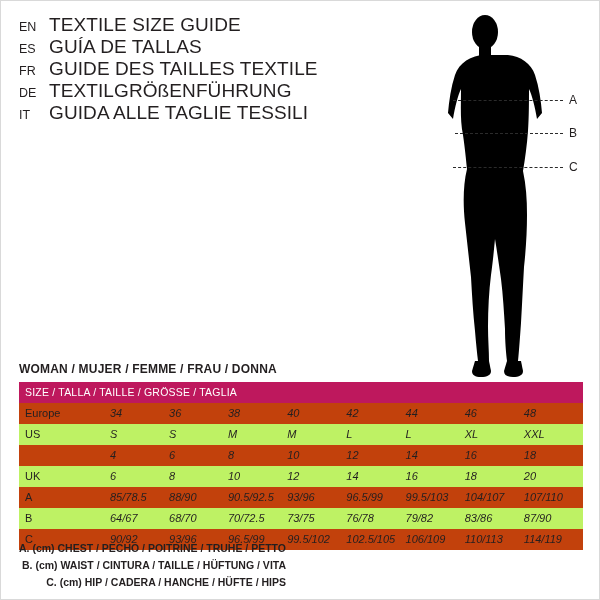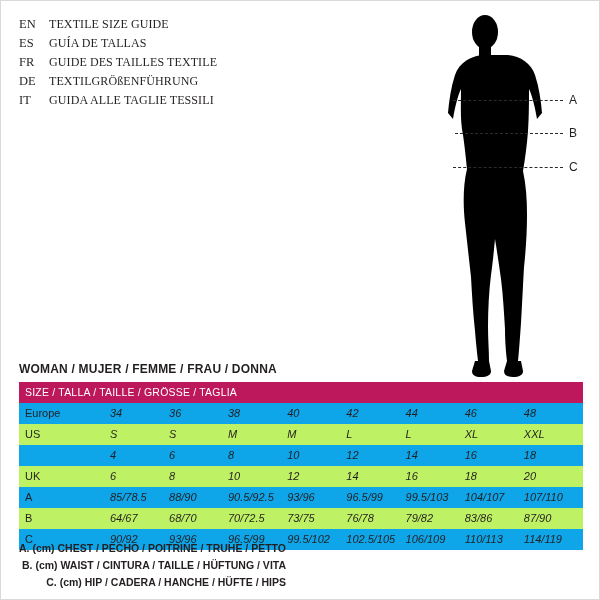--- a/index.html
+++ b/index.html
@@ -27,30 +27,29 @@
     position: absolute;
     left: 18px;
     top: 14px;
     width: 330px;
   }
   .lang-row {
     display: flex;
     align-items: baseline;
     line-height: 19px;
     font-size: 13.5px;
-    font-family: Liberation Serif, serif;
   }
   .lang-code {
     width: 30px;
     flex: 0 0 30px;
     font-size: 12.5px;
     color: #231f20;
   }
   .lang-text {
-    font-size: 12px;
+    font-size: 19px;
     color: #231f20;
     letter-spacing: 0.1px;
   }
 
   
   .figure {
     position: absolute;
     left: 400px;
     top: 8px;
     width: 190px;
@@ -103,21 +102,21 @@
     font-size: 10.5px;
     letter-spacing: 0.2px;
   }
   .row-head td:first-child {
     padding-left: 6px;
   }
   .row-shade td {
     background: #bef264;
   }
   .row-plain td {
-    background: #0ea5e9;
+    background: #c2410c;
   }
   .col-label {
     width: 86px;
     padding-left: 6px !important;
     text-align: left;
   }
   .cell {
     width: 59.5px;
     font-style: italic;
   }

